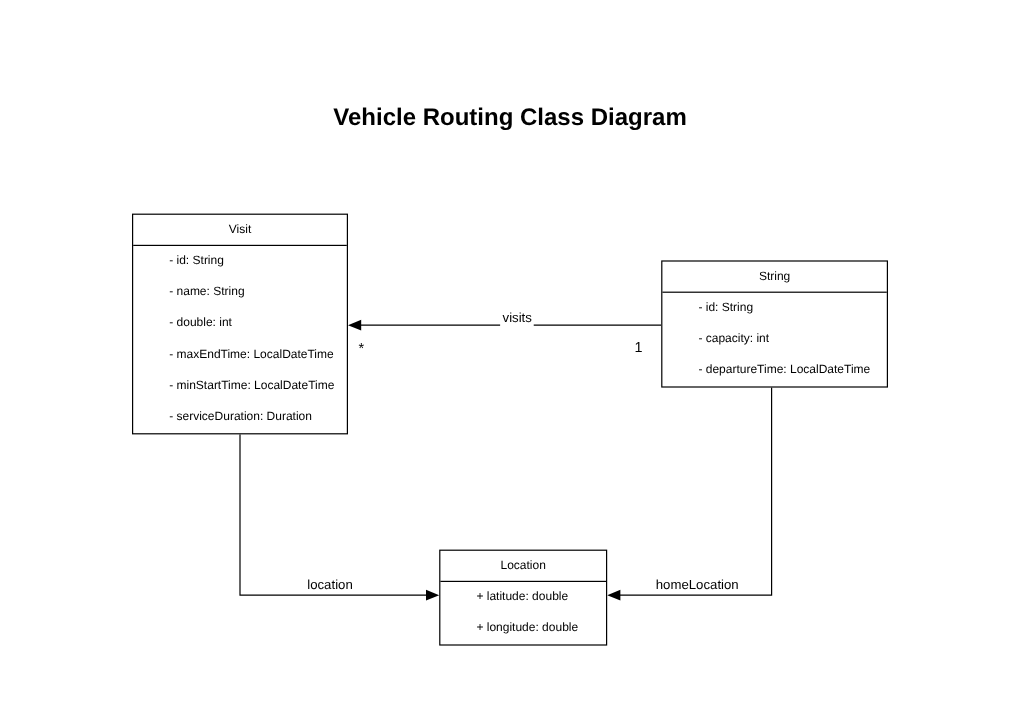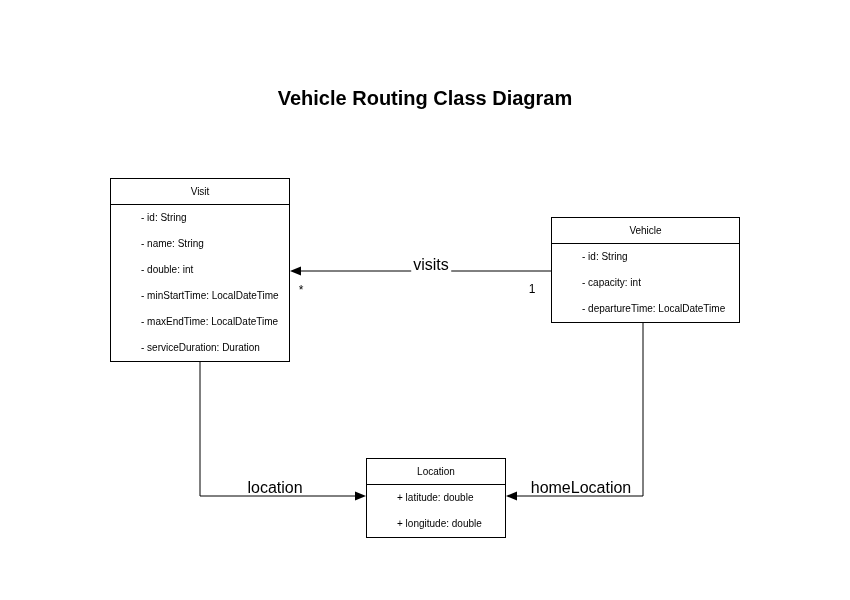--- a/index.html
+++ b/index.html
@@ -48,21 +48,21 @@
   }
   .edge-svg {
     position: absolute;
     top: 0; left: 0;
     width: 850px; height: 600px;
     pointer-events: none;
   }
   .edge-label {
     position: absolute;
     transform: translateX(-50%);
-    font-size: 16px;
+    font-size: 11px;
     line-height: 14px;
     background: #ffffff;
     padding: 0 2px;
     white-space: nowrap;
   }
   .edge-mult {
     position: absolute;
     transform: translateX(-50%);
     font-size: 12px;
     line-height: 14px;
@@ -92,27 +92,27 @@
       <path d="M 643 321 L 643 496 L 516 496" fill="none" stroke="#000000" stroke-width="1"></path>
       <polygon points="506,496 517,491.5 517,500.5" fill="#000000"></polygon>
     </g>
   </svg>
 
   <div class="uml-class" style="left:110px; top:178px; width:180px;">
     <div class="uml-header">Visit</div>
     <div class="uml-field">- id: String</div>
     <div class="uml-field">- name: String</div>
     <div class="uml-field">- double: int</div>
+    <div class="uml-field">- maxEndTime: LocalDateTime</div>
     <div class="uml-field">- minStartTime: LocalDateTime</div>
-    <div class="uml-field">- maxEndTime: LocalDateTime</div>
     <div class="uml-field">- serviceDuration: Duration</div>
   </div>
 
   <div class="uml-class" style="left:551px; top:217px; width:189px;">
-    <div class="uml-header">Vehicle</div>
+    <div class="uml-header">String</div>
     <div class="uml-field">- id: String</div>
     <div class="uml-field">- capacity: int</div>
     <div class="uml-field">- departureTime: LocalDateTime</div>
   </div>
 
   <div class="uml-class" style="left:366px; top:458px; width:140px;">
     <div class="uml-header">Location</div>
     <div class="uml-field">+ latitude: double</div>
     <div class="uml-field">+ longitude: double</div>
   </div>

